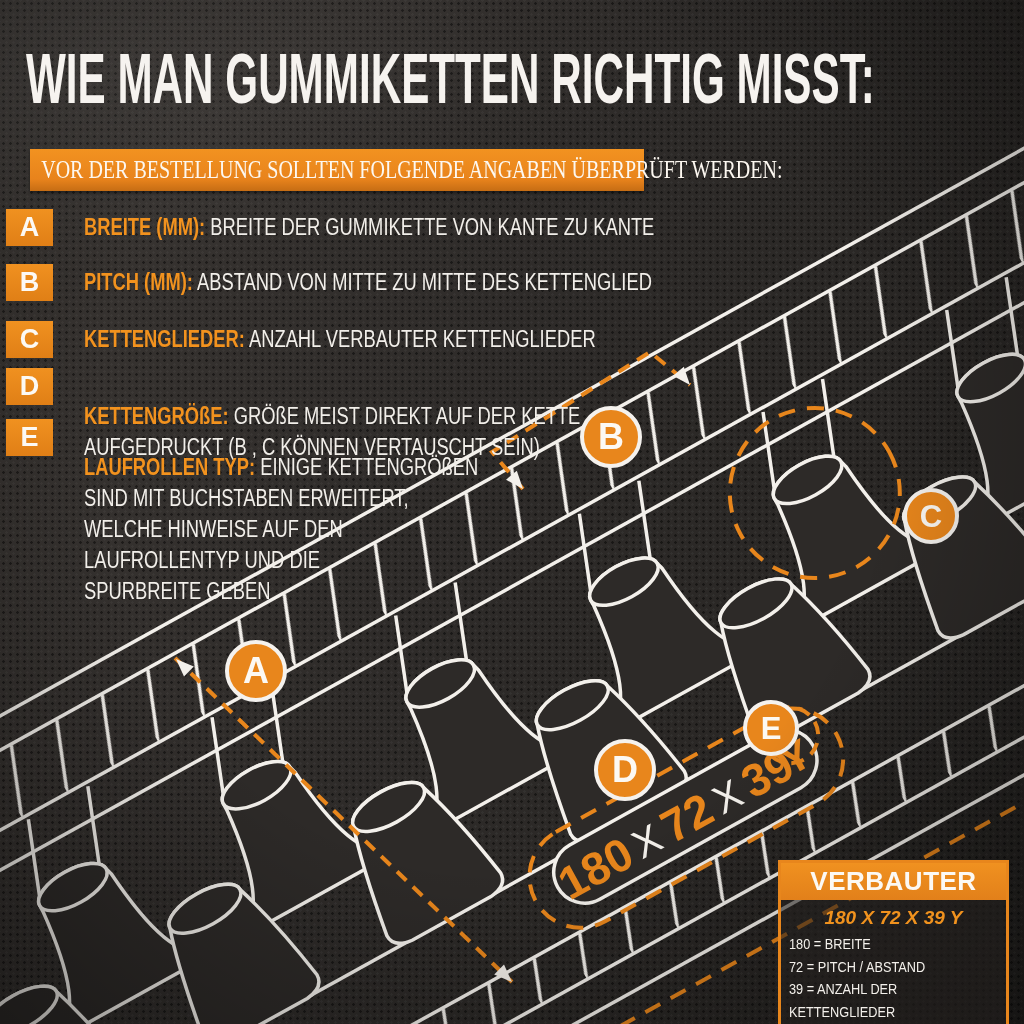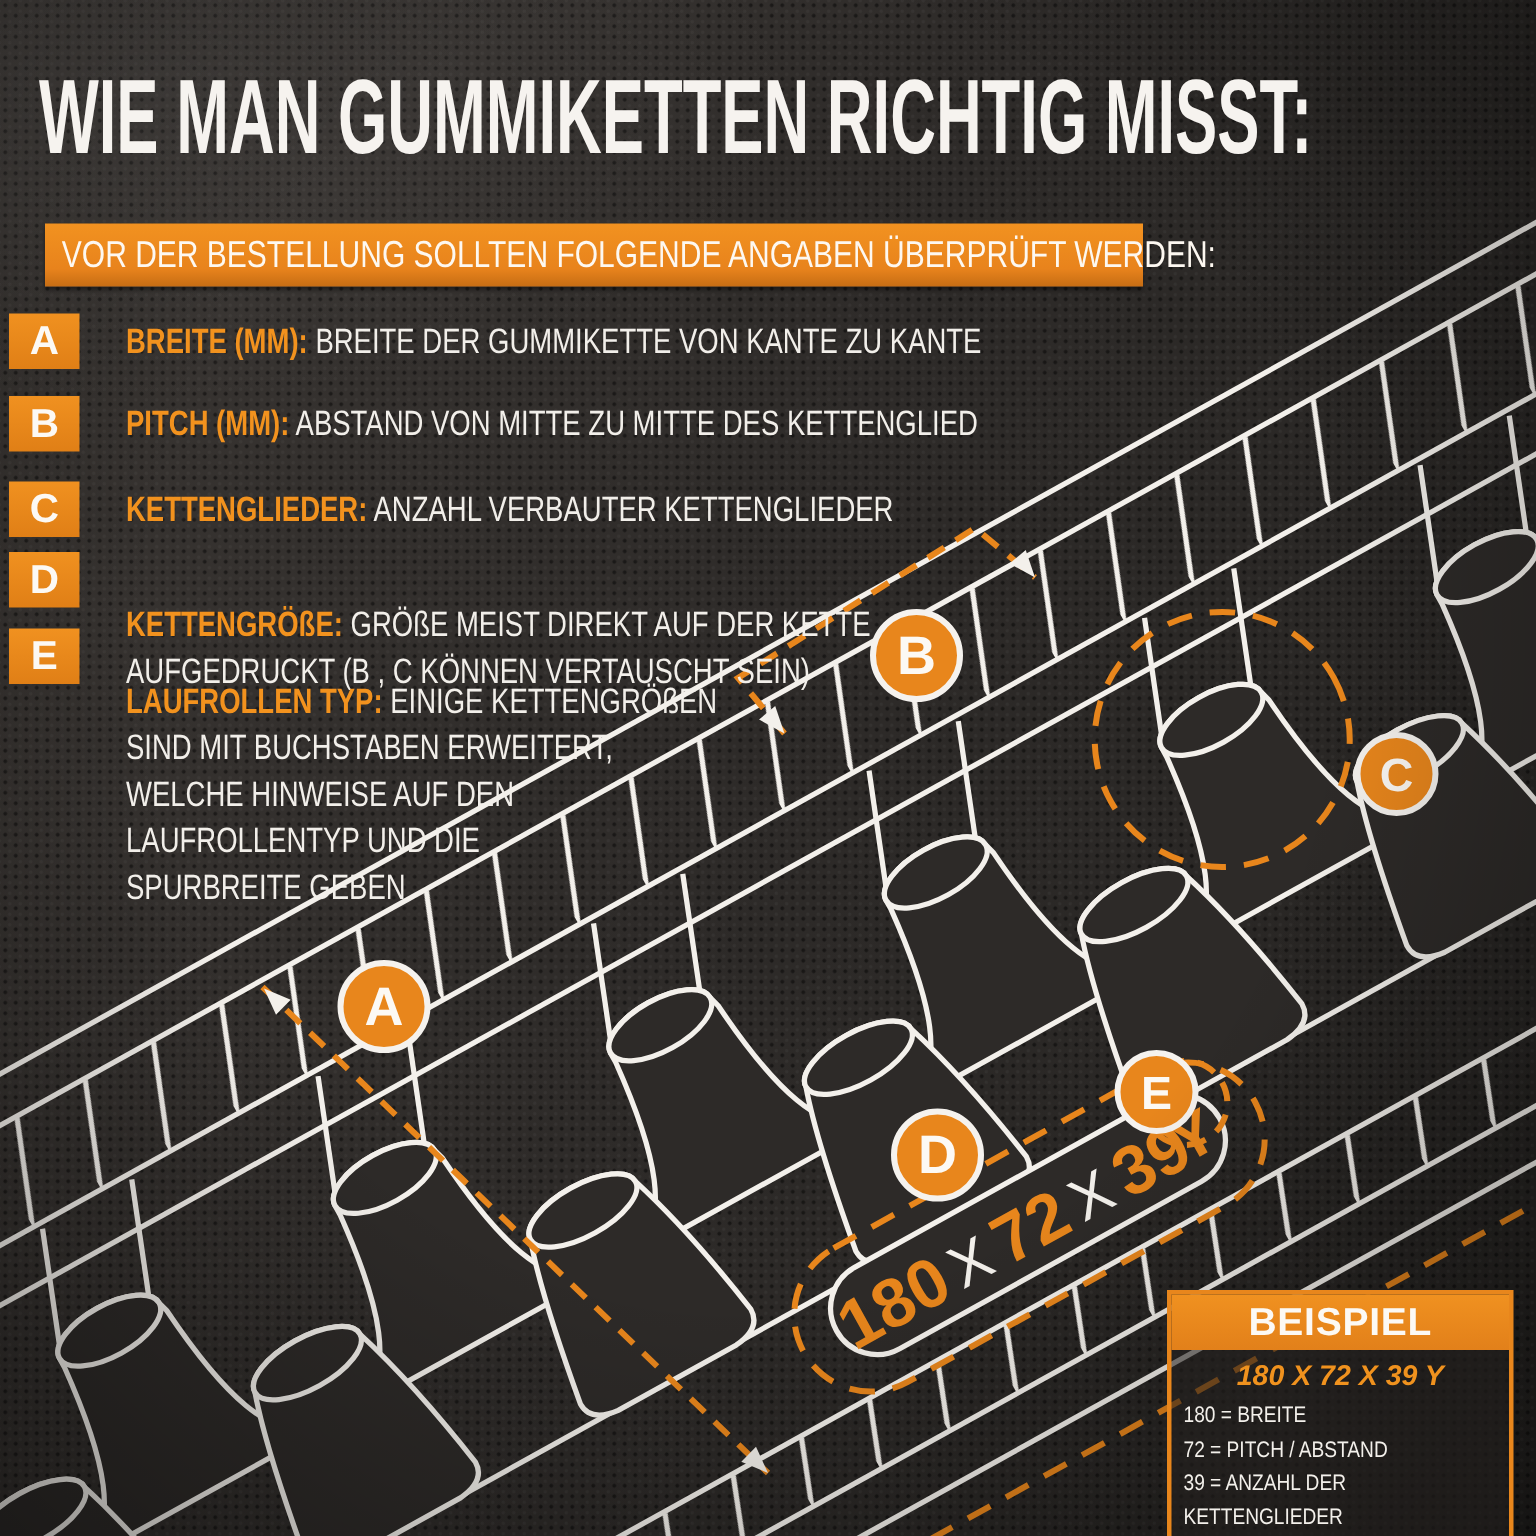--- a/index.html
+++ b/index.html
@@ -18,23 +18,23 @@
     background:radial-gradient(ellipse at 48% 42%, transparent 52%, rgba(0,0,0,.42) 100%);}
   .sheen{position:absolute;inset:0;pointer-events:none;
     background:radial-gradient(620px 300px at 10% 6%, rgba(255,255,255,.05), transparent 70%);}
 
   
   .title{position:absolute;left:26px;top:44px;white-space:nowrap;}
   .title span{display:inline-block;font-weight:700;font-size:63px;line-height:1;
     color:#F6F3EF;transform:scale(0.67,1.12);transform-origin:left top;letter-spacing:0;}
 
   
-  .banner{position:absolute;left:30px;top:149px;width:732px;height:42px;
+  .banner{position:absolute;left:30px;top:149px;width:614px;height:42px;
     background:linear-gradient(180deg,#F29220 0%,#E8831C 72%,#C66D14 100%);
-    box-shadow:0 2px 3px rgba(0,0,0,.4);}
+    box-shadow:0 2px 3px rgba(0,0,0,.4);font-family:Liberation Serif, serif;}
   .banner span{display:inline-block;white-space:nowrap;font-size:25px;line-height:42px;
     color:#FDF8F1;padding-left:14px;transform:scale(0.80,1);transform-origin:left center;}
 
   
   .badge{position:absolute;left:6px;width:47px;height:37px;display:flex;
     align-items:center;justify-content:center;
     background:linear-gradient(180deg,#F09120,#E07F16);
     color:#FCF9F4;font-weight:700;font-size:27px;}
   .row{position:absolute;left:84px;transform:scale(0.78,1);transform-origin:left top;
     font-size:23.5px;line-height:31px;white-space:pre-line;color:#F2EFEA;}
@@ -198,21 +198,21 @@
   </div>
   <div class="row w-e" style="top:421px;">
     <span class="lbl">LAUFROLLEN TYP:</span><span class="dsc"> EINIGE KETTENGRÖßEN
 SIND MIT BUCHSTABEN ERWEITERT,
 WELCHE HINWEISE AUF DEN
 LAUFROLLENTYP UND DIE
 SPURBREITE GEBEN</span>
   </div>
 
   <div class="example">
-    <div class="hd">BEISPIEL</div>
+    <div class="hd">VERBAUTER</div>
     <div class="bd">
       <div class="size">180 X 72 X 39 Y</div>
       <div class="lines">
         <div>180 = BREITE</div>
         <div>72 = PITCH / ABSTAND</div>
         <div>39 = ANZAHL DER KETTENGLIEDER</div>
         <div>Y = ROLLEN TYP (ASYMMETRISCHE GUMMIKETTE)</div>
       </div>
     </div>
   </div>

